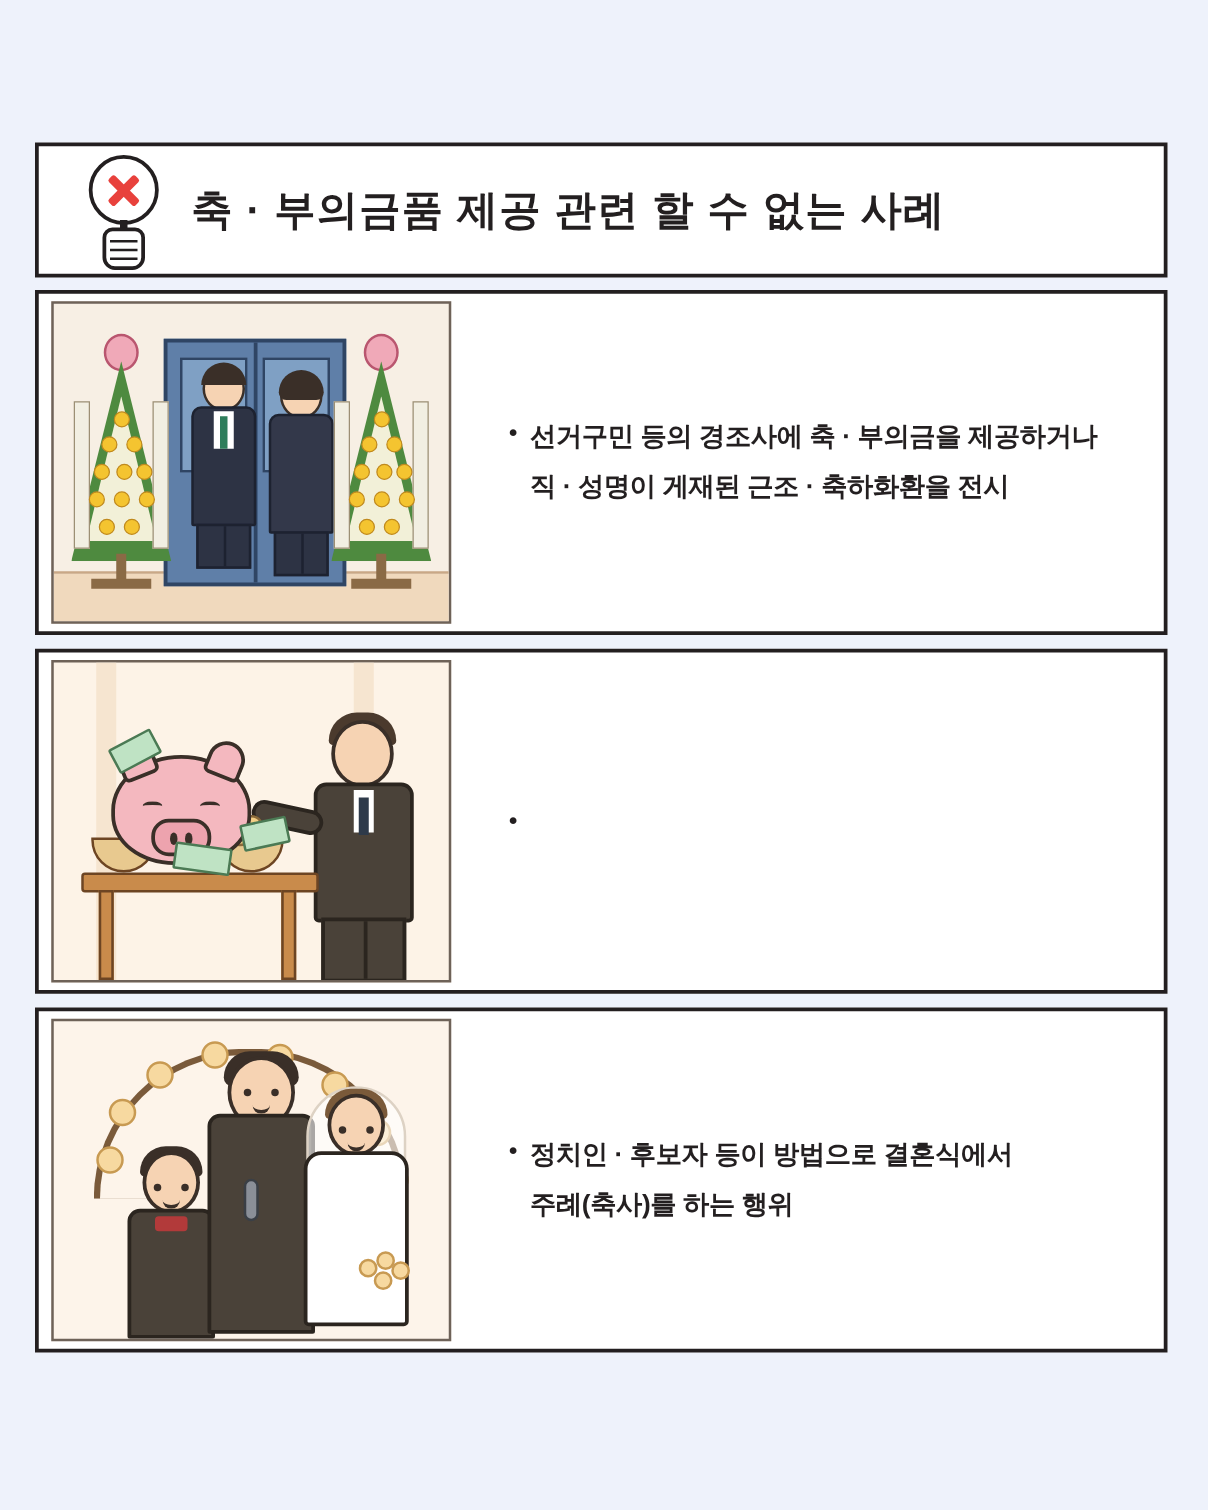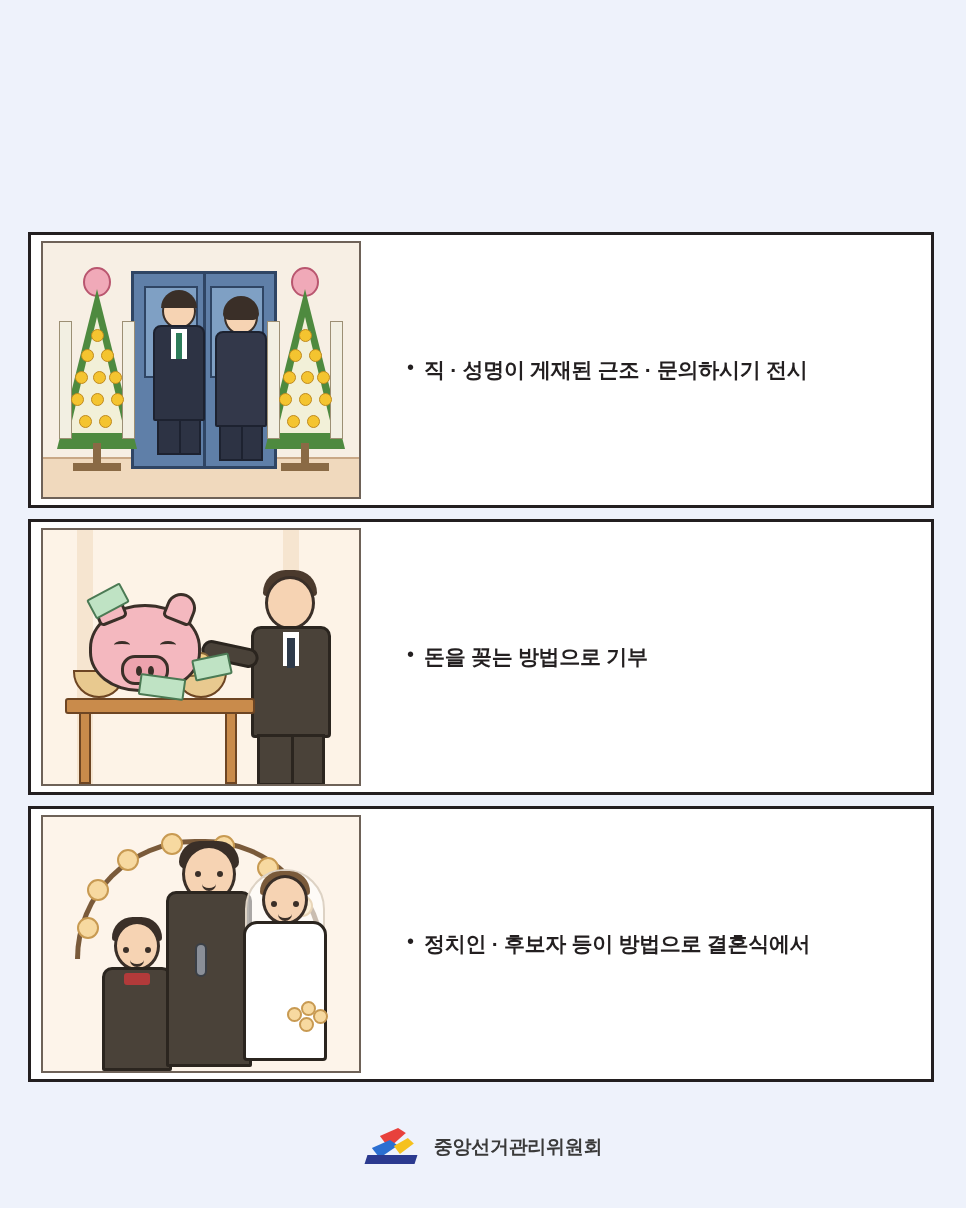--- a/index.html
+++ b/index.html
@@ -502,20 +502,32 @@
   .ill3 .mic {
     position: absolute; left: 152px; bottom: 94px; width: 12px; height: 34px;
     background: #8a8f98; border: 2px solid #3a3f46; border-radius: 6px; box-sizing: border-box;
   }
 </style>
 </head>
 <body>
 
 <div class="page">
 
+  <div class="header-box">
+    <div class="prohibit-icon">
+      <div class="sign"></div>
+      <div class="stick"></div>
+      <div class="hand">
+          <i></i>
+          <i></i>
+          <i></i>
+        </div>
+    </div>
+    <div class="header-title">축 · 부의금품 제공 관련 할 수 없는 사례</div>
+  </div>
 
   <div class="case-row r1">
     <div class="case-illustration ill1">
       <div class="floor"></div>
       <div class="floor-line"></div>
       <div class="door">
         <div class="glass"></div>
         <div class="glass right"></div>
         <div class="split"></div>
       </div>
@@ -571,21 +583,22 @@
         <div class="flower" style="left:28px; top:148px;"></div>
         <div class="flower" style="left:48px; top:148px;"></div>
         <div class="stand"></div>
         <div class="base"></div>
       </div>
     </div>
     <div class="case-text">
       <div class="bullet-block">
         <div class="bullet-dot">•</div>
         <div class="bullet-lines">
-          <div>직 · 성명이 게재된 근조 · 문의하시기 전시</div>
+          <div>선거구민 등의 경조사에 축 · 부의금을 제공하거나</div>
+          <div>직 · 성명이 게재된 근조 · 축하화환을 전시</div>
         </div>
       </div>
     </div>
   </div>
 
   <div class="case-row r2">
     <div class="case-illustration ill2">
       <div class="stripe a"></div>
       <div class="stripe b"></div>
       <div class="man2">
@@ -616,21 +629,20 @@
           </div>
       </div>
       <div class="bill ear-bill"></div>
       <div class="bill mouth-bill"></div>
       <div class="bill hand-bill"></div>
     </div>
     <div class="case-text">
       <div class="bullet-block">
         <div class="bullet-dot">•</div>
         <div class="bullet-lines">
-          <div>돈을 꽂는 방법으로 기부</div>
         </div>
       </div>
     </div>
   </div>
 
   <div class="case-row r3">
     <div class="case-illustration ill3">
       <div class="arch"></div>
       <div class="arch-flower" style="left:34px; top:100px;"></div>
       <div class="arch-flower" style="left:44px; top:62px;"></div>
@@ -673,29 +685,21 @@
         <i style="left:14px; top:0;"></i>
         <i style="left:26px; top:8px;"></i>
         <i style="left:12px; top:16px;"></i>
       </div>
     </div>
     <div class="case-text">
       <div class="bullet-block">
         <div class="bullet-dot">•</div>
         <div class="bullet-lines">
           <div>정치인 · 후보자 등이 방법으로 결혼식에서</div>
+          <div>주례(축사)를 하는 행위</div>
         </div>
       </div>
     </div>
   </div>
 
 
-  <div class="footer-logo">
-    <div class="logo-mark">
-      <div class="swoosh-r"></div>
-      <div class="swoosh-b"></div>
-      <div class="swoosh-y"></div>
-      <div class="bar"></div>
-    </div>
-    <div class="logo-text">중앙선거관리위원회</div>
-  </div>
 
 </div>
 
 </body></html>

